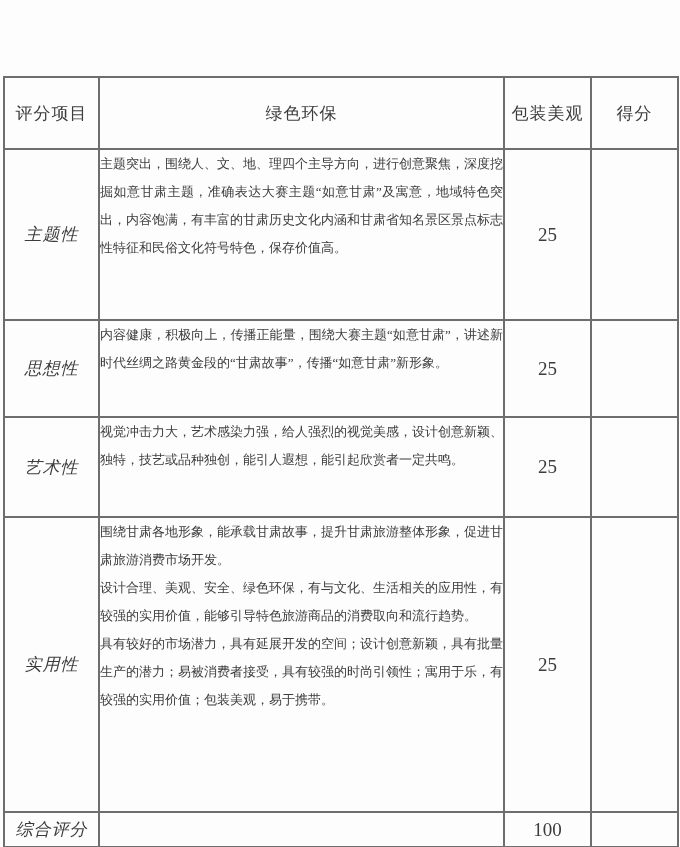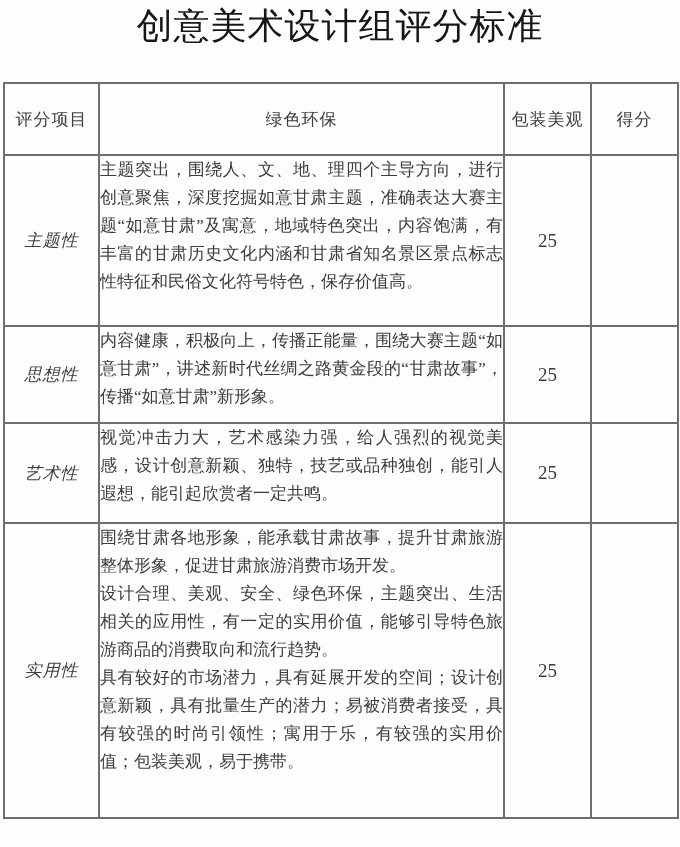--- a/index.html
+++ b/index.html
@@ -26,21 +26,21 @@
     margin:0;
     text-align:center;
     font-family:"Liberation Sans","DejaVu Sans",sans-serif;
     font-weight:400;
     font-size:36px;
     letter-spacing:1px;
     color:var(--title);
   }
   table.rubric{
     position:absolute;
-    left:3px;top:82px;
+    left:3px;top:76px;
     width:674px;
     border-collapse:collapse;
     table-layout:fixed;
   }
   table.rubric th,
   table.rubric td{
     border:2px solid var(--border);
     padding:0;
     overflow:hidden;
   }
@@ -59,40 +59,39 @@
     color:var(--text);
   }
   td.item-cell{
     font-size:17px;
     letter-spacing:1px;
     text-align:center;
     vertical-align:middle;
     font-style:italic;
   }
   td.crit-cell{
-    font-size:17px;
+    font-size:13px;
     line-height:28px;
     text-align:justify;
     vertical-align:top;
     padding:7px 10px 7px 12px;
   }
   td.crit-cell p{margin:0;}
   td.score-cell{
     font-size:19px;
     text-align:center;
     vertical-align:middle;
     border-radius:17px;
   }
 </style>
 </head>
 <body>
 
 <div class="page">
 
-  <h1 class="doc-title">创意美术设计组评分标准</h1>
 
   <table class="rubric">
     <colgroup>
       <col style="width:95px">
       <col style="width:405px">
       <col style="width:87px">
       <col style="width:87px">
     </colgroup>
     <thead>
       <tr class="r-head">
@@ -124,22 +123,28 @@
         <td class="crit-cell">
           <p>视觉冲击力大，艺术感染力强，给人强烈的视觉美感，设计创意新颖、独特，技艺或品种独创，能引人遐想，能引起欣赏者一定共鸣。</p>
         </td>
         <td class="score-cell">25</td>
         <td class="score-cell"></td>
       </tr>
       <tr class="r4">
         <td class="item-cell">实用性</td>
         <td class="crit-cell">
           <p>围绕甘肃各地形象，能承载甘肃故事，提升甘肃旅游整体形象，促进甘肃旅游消费市场开发。</p>
-          <p>设计合理、美观、安全、绿色环保，主题突出、生活相关的应用性，有一定的实用价值，能够引导特色旅游商品的消费取向和流行趋势。</p>
+          <p>设计合理、美观、安全、绿色环保，有与文化、生活相关的应用性，有较强的实用价值，能够引导特色旅游商品的消费取向和流行趋势。</p>
           <p>具有较好的市场潜力，具有延展开发的空间；设计创意新颖，具有批量生产的潜力；易被消费者接受，具有较强的时尚引领性；寓用于乐，有较强的实用价值；包装美观，易于携带。</p>
         </td>
         <td class="score-cell">25</td>
+        <td class="score-cell"></td>
+      </tr>
+      <tr class="r5">
+        <td class="item-cell">综合评分</td>
+        <td class="crit-cell"></td>
+        <td class="score-cell">100</td>
         <td class="score-cell"></td>
       </tr>
     </tbody>
   </table>
 
 </div>
 
 </body></html>

